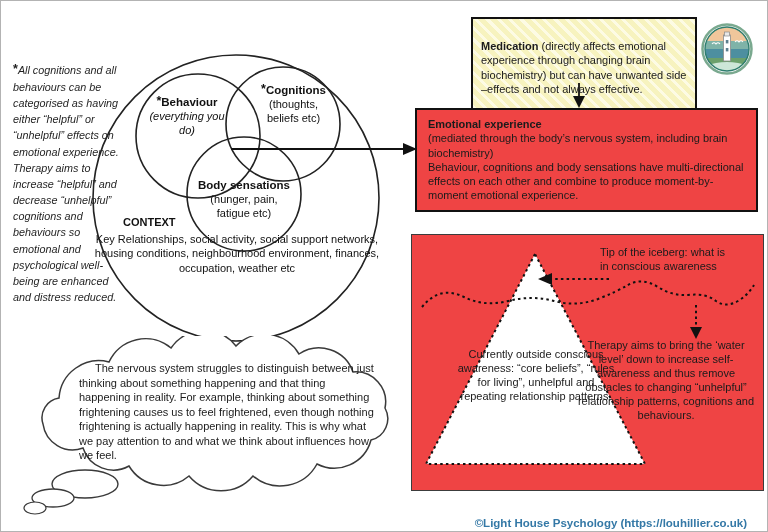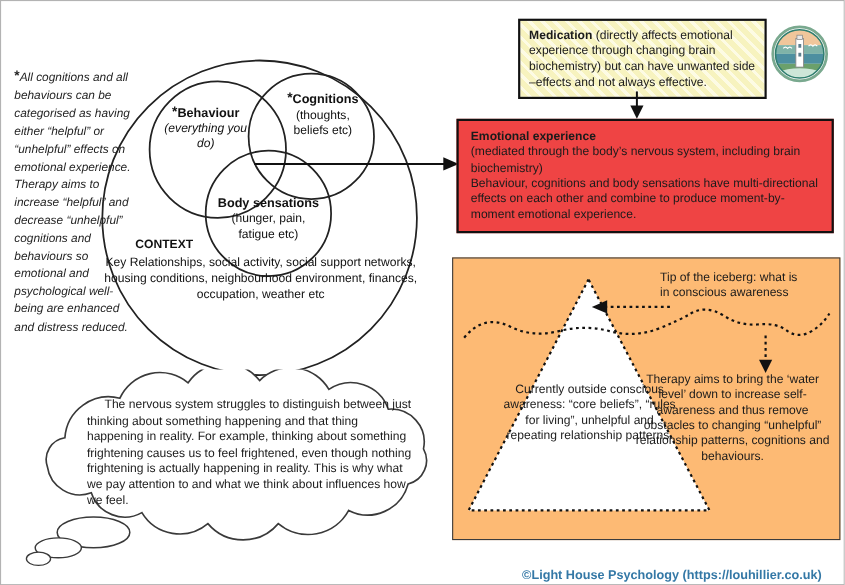--- a/index.html
+++ b/index.html
@@ -21,21 +21,21 @@
   .venn-detail { display:block; margin:0 auto; }
   #label-behaviour { left:132px; top:93px; width:108px; }
   #label-behaviour .venn-detail { width:82px;font-style:italic; }
   #label-cognitions { left:240px; top:81px; width:105px; }
   #label-cognitions .venn-detail { width:80px; }
   #label-body { left:181px; top:177px; width:124px; }
   #label-body .venn-detail { width:100px; }
   #context-title { left:122px; top:215px; font-size:11px; font-weight:700; color:#111; }
   #context-text { left:90px; top:231px; width:292px; text-align:center; font-size:11px; line-height:1.3; color:#111; }
   .box { border:2px solid #111; font-size:11px; line-height:1.3; color:#1b1b1b; }
-  #medication-box { left:470px; top:16px; width:226px; padding:6px 8px; }
+  #medication-box { left:470px; top:16px; width:226px; padding:20px 8px; }
   #emotional-box { left:414px; top:107px; width:343px; padding:7px 11px; background:#ef4444; }
   #emotional-box .box-title { font-weight:700; }
   #iceberg-panel { left:410px; top:233px; width:353px; height:257px; border:1px solid #3c3c3c; }
   .panel-text { position:absolute; font-size:11px; line-height:1.28; color:#1b1b1b; }
   #tip-label { left:188px; top:10px; width:136px; text-align:left; }
   #therapy-label { right:6px; top:103px; width:182px; text-align:center; }
   #inside-label { left:45px; top:112px; width:158px; text-align:center; }
   #cloud-text { left:78px; top:360px; width:298px; font-size:11px; line-height:1.32; color:#1b1b1b; text-indent:16px; }
   #copyright { right:20px; top:516px; font-size:11.5px; font-weight:700; }
   svg { display:block; }
@@ -85,21 +85,21 @@
     <line x1="8" y1="0" x2="8" y2="16" stroke="#111" stroke-width="1.8"></line>
     <polygon points="8,25 2,13 14,13" fill="#111"></polygon>
   </svg>
 
   <div id="emotional-box" class="abs box">
     <div class="box-title">Emotional experience</div>
     <div>(mediated through the body’s nervous system, including brain biochemistry)</div>
     <div>Behaviour, cognitions and body sensations have multi-directional effects on each other and combine to produce moment-by-moment emotional experience.</div>
   </div>
 
-  <div id="iceberg-panel" class="abs" style="background: #fdba74;">
+  <div id="iceberg-panel" class="abs" style="background: #ef4444;">
     <svg width="353" height="255" viewBox="0 0 353 255">
 
       <polygon points="123,19 14,229 233,229" fill="#ffffff" stroke="#111" stroke-width="2" stroke-dasharray="2.5 3.2"></polygon>
 
       <path d="M 10 72 Q 28 50 52 62 Q 72 72 96 66 Q 120 60 142 66 Q 164 72 186 64
                Q 204 57 216 50 Q 230 42 246 52 Q 260 61 276 60 Q 294 58 304 66 Q 314 73 326 66 Q 336 60 342 50" fill="none" stroke="#111" stroke-width="2" stroke-dasharray="2.5 3.2"></path>
 
       <line x1="197" y1="44" x2="138" y2="44" stroke="#111" stroke-width="2" stroke-dasharray="2.5 3.2"></line>
       <polygon points="126,44 140,38 140,50" fill="#111"></polygon>
 

